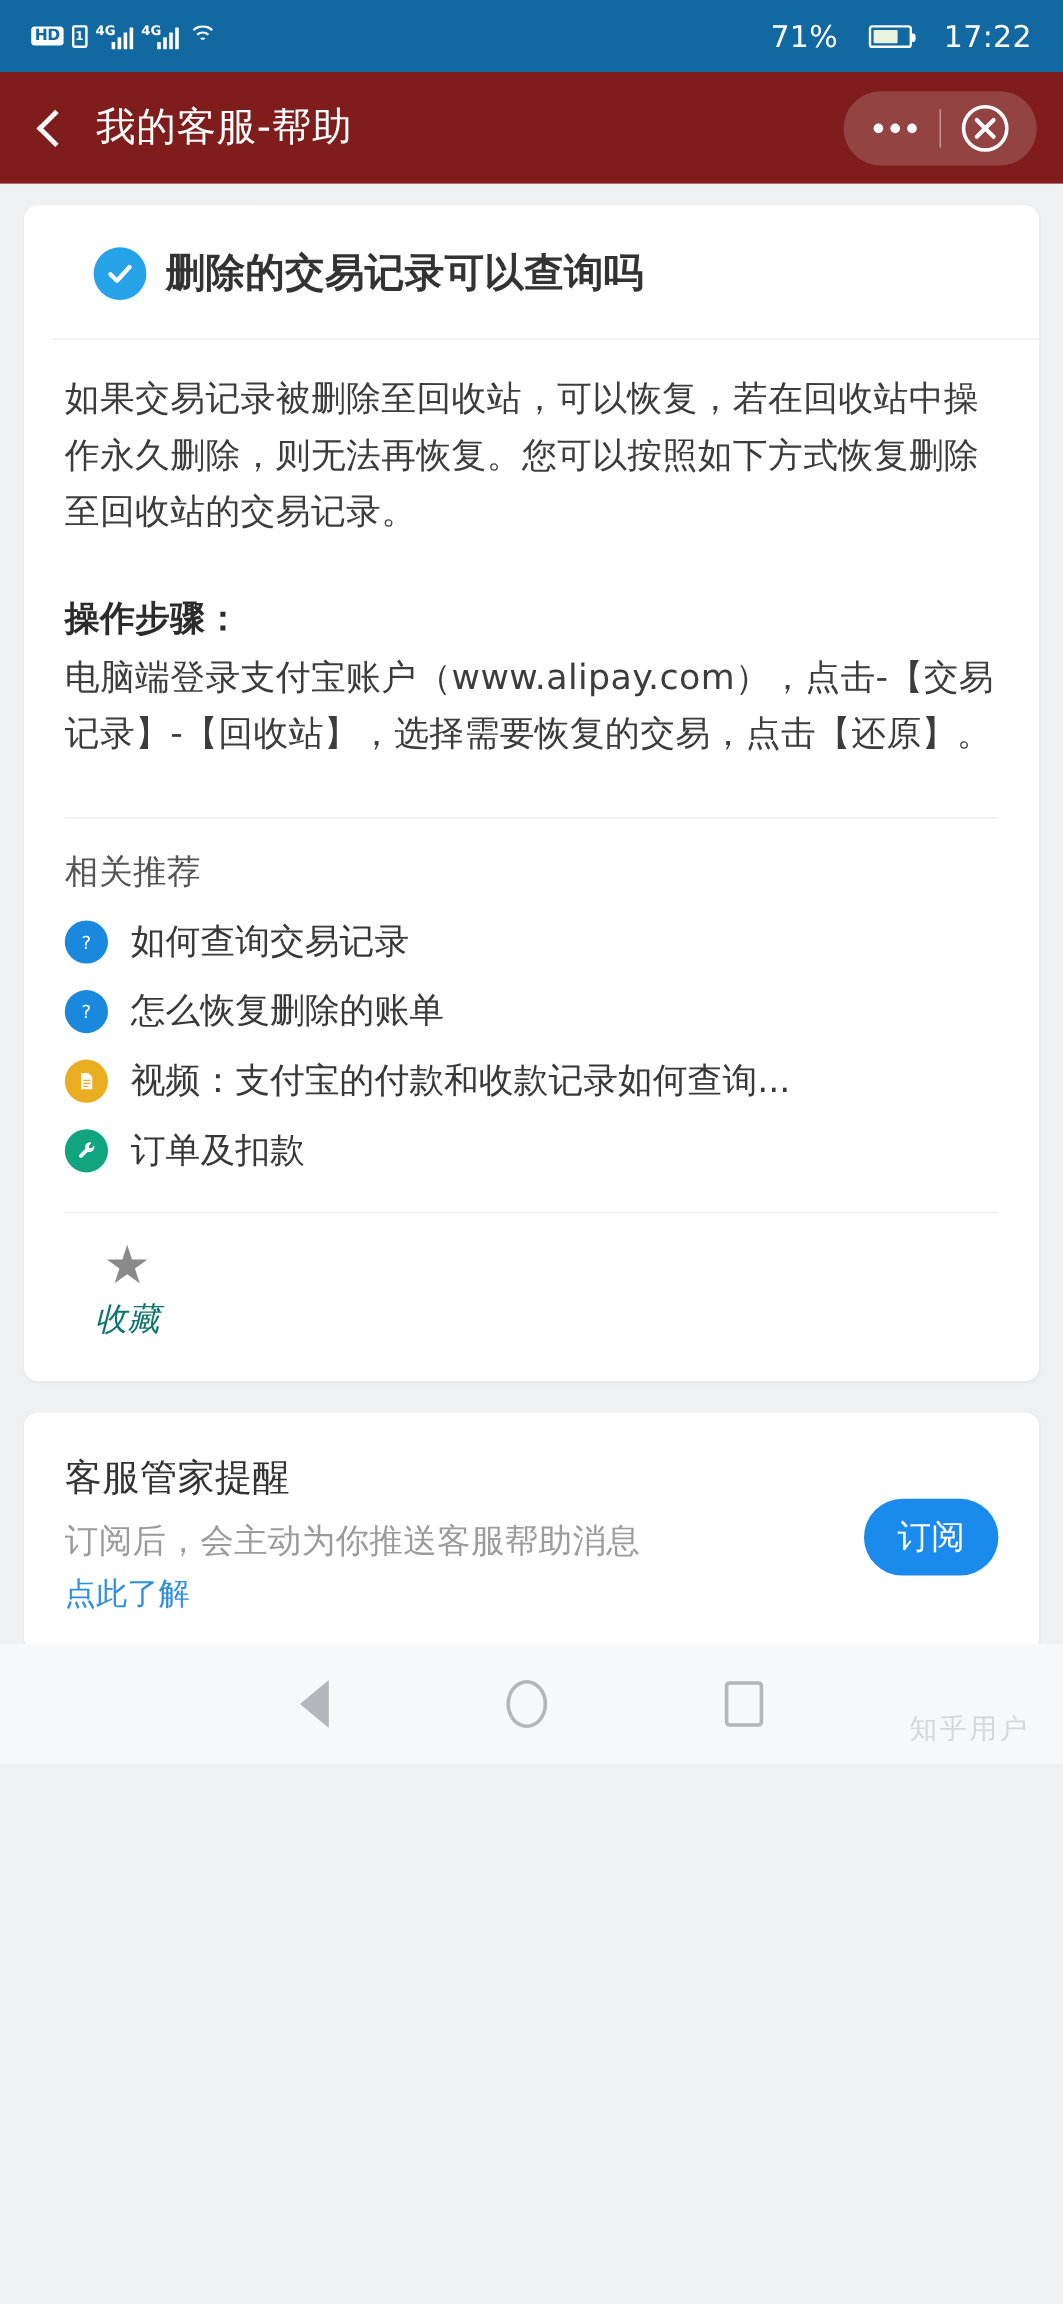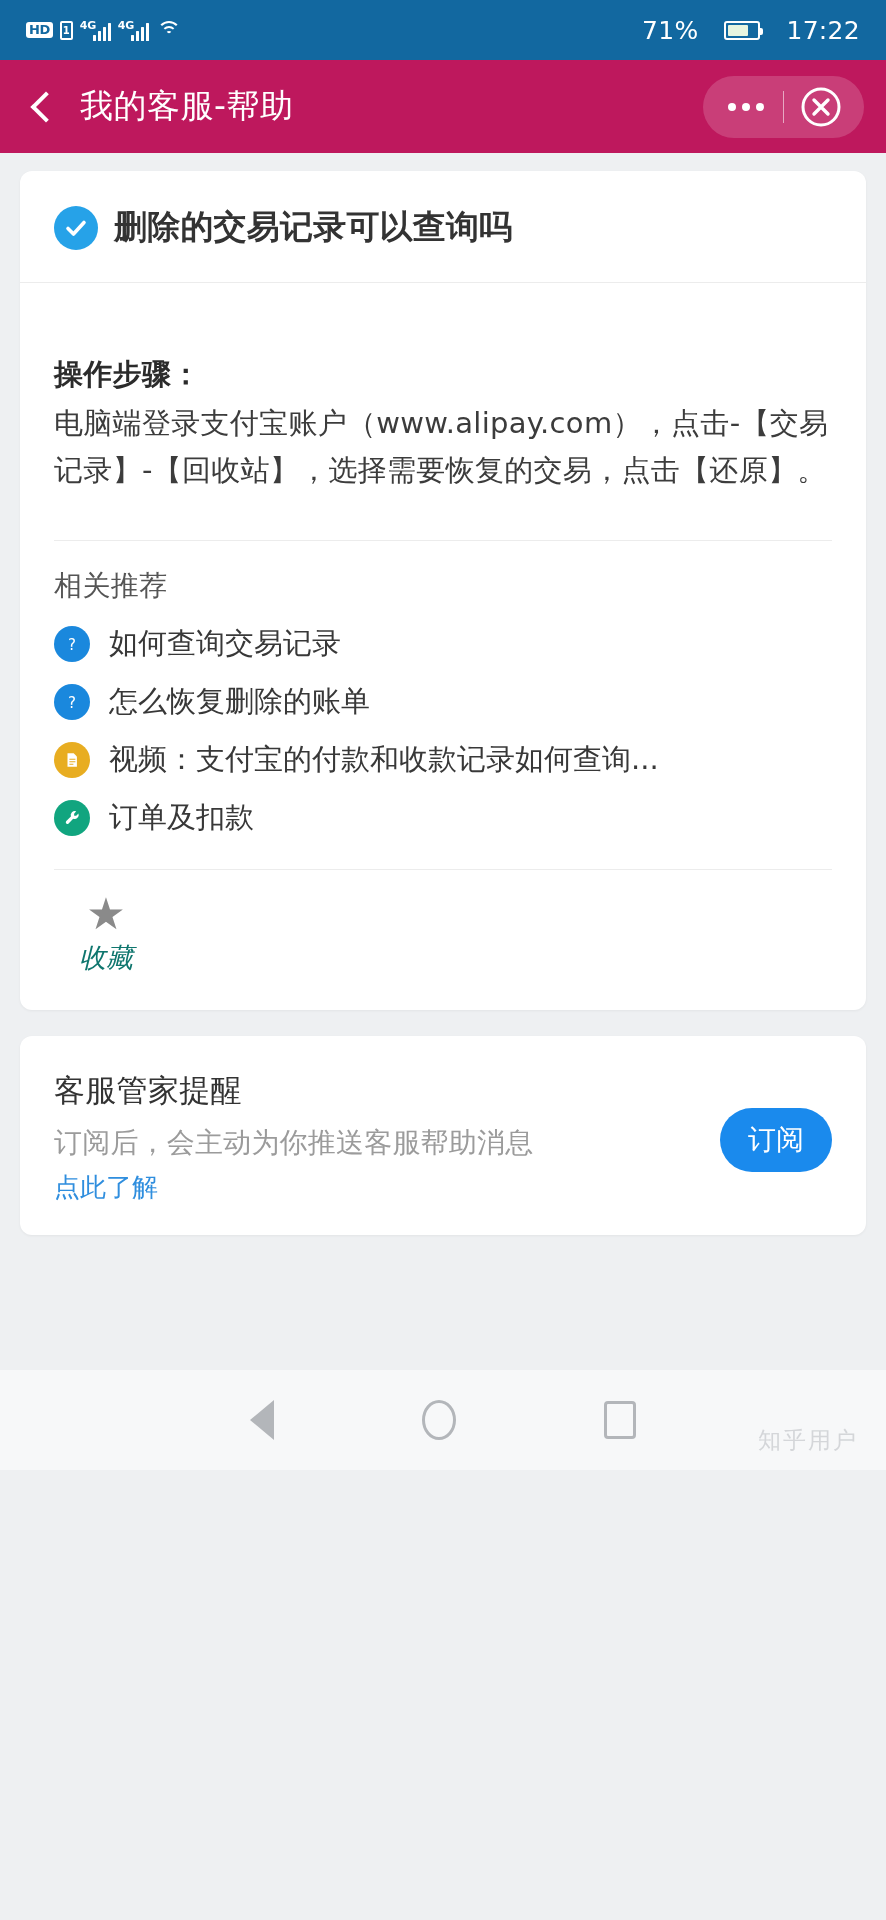--- a/index.html
+++ b/index.html
@@ -41,21 +41,21 @@
   .wifi .w2 { width:15px; height:15px; top:7px; }
   .wifi .w3 { width:6px;  height:6px;  top:12px; }
   .batt { width:36px; height:19px; border:2px solid #ffffff; border-radius:3px;
           position:relative; display:flex; align-items:center; padding:2px; }
   .batt::after { content:""; position:absolute; right:-5px; top:5px; width:3px; height:7px;
           background:#fff; border-radius:0 2px 2px 0; }
   .batt i { display:block; width:70%; height:100%; background:#e8f5e0; border-radius:1px; }
 
   
   .appbar {
-    height:93px; background:#be185d; display:flex; align-items:center;
+    height:93px; background:#7f1d1d; display:flex; align-items:center;
     padding:0 22px 0 26px; flex:0 0 93px; color:#fff;
   }
   .back-chev { width:34px; height:34px; position:relative; flex:0 0 34px; cursor:pointer; }
   .back-chev::before {
     content:""; position:absolute; left:9px; top:6px; width:18px; height:18px;
     border-left:4px solid #fff; border-bottom:4px solid #fff; transform:rotate(45deg);
   }
   .appbar h1 { font-size:33px; font-weight:400; margin-left:20px; letter-spacing:.5px; flex:1; }
   .hdr-actions {
     display:flex; align-items:center; background:rgba(255,255,255,.17);
@@ -66,21 +66,21 @@
   .divider-v { width:1px; height:32px; background:rgba(255,255,255,.55); }
   .close-round { width:74px; display:flex; align-items:center; justify-content:center; cursor:pointer; }
   .close-round svg { display:block; }
 
   
   .body { flex:1 1 auto; padding:18px 20px 0; overflow:hidden; }
   .card { background:#fff; border-radius:12px; box-shadow:0 1px 3px rgba(0,0,0,.05); }
 
   .card-title {
     display:flex; align-items:center; gap:16px;
-    padding:34px 34px 32px 34px; border-bottom:1px solid #ececec;
+    padding:34px 34px 32px 34px; border-bottom:1px solid #ececec;margin-left:24px;
   }
   .check-ic { flex:0 0 44px; width:44px; height:44px; border-radius:50%; background:#26a2e8;
               display:flex; align-items:center; justify-content:center; }
   .check-ic svg { display:block; }
   .card-title h2 { font-size:33px; font-weight:700; color:#333; letter-spacing:.2px; }
 
   .article { padding:26px 34px 0; }
   .article p {
     font-size:29px; line-height:1.62; color:#3c3c3c; letter-spacing:.3px;
   }
@@ -214,20 +214,21 @@
       <div class="card-title">
         <span class="check-ic">
           <svg width="26" height="26" viewBox="0 0 26 26">
             <path d="M5 13.5 L10.5 19 L21 7.5" fill="none" stroke="#fff" stroke-width="3.6" stroke-linecap="round" stroke-linejoin="round"></path>
           </svg>
         </span>
         <h2>删除的交易记录可以查询吗</h2>
       </div>
 
       <div class="article">
+        <p>如果交易记录被删除至回收站，可以恢复，若在回收站中操作永久删除，则无法再恢复。您可以按照如下方式恢复删除至回收站的交易记录。</p>
         <p class="steps-h">操作步骤：</p>
         <p class="steps-b">电脑端登录支付宝账户（www.alipay.com），点击-【交易记录】-【回收站】，选择需要恢复的交易，点击【还原】。</p>
       </div>
 
       <div class="hr"></div>
 
       <div class="rel">
         <div class="rel-title">相关推荐</div>
         <div class="rel-list">
 

